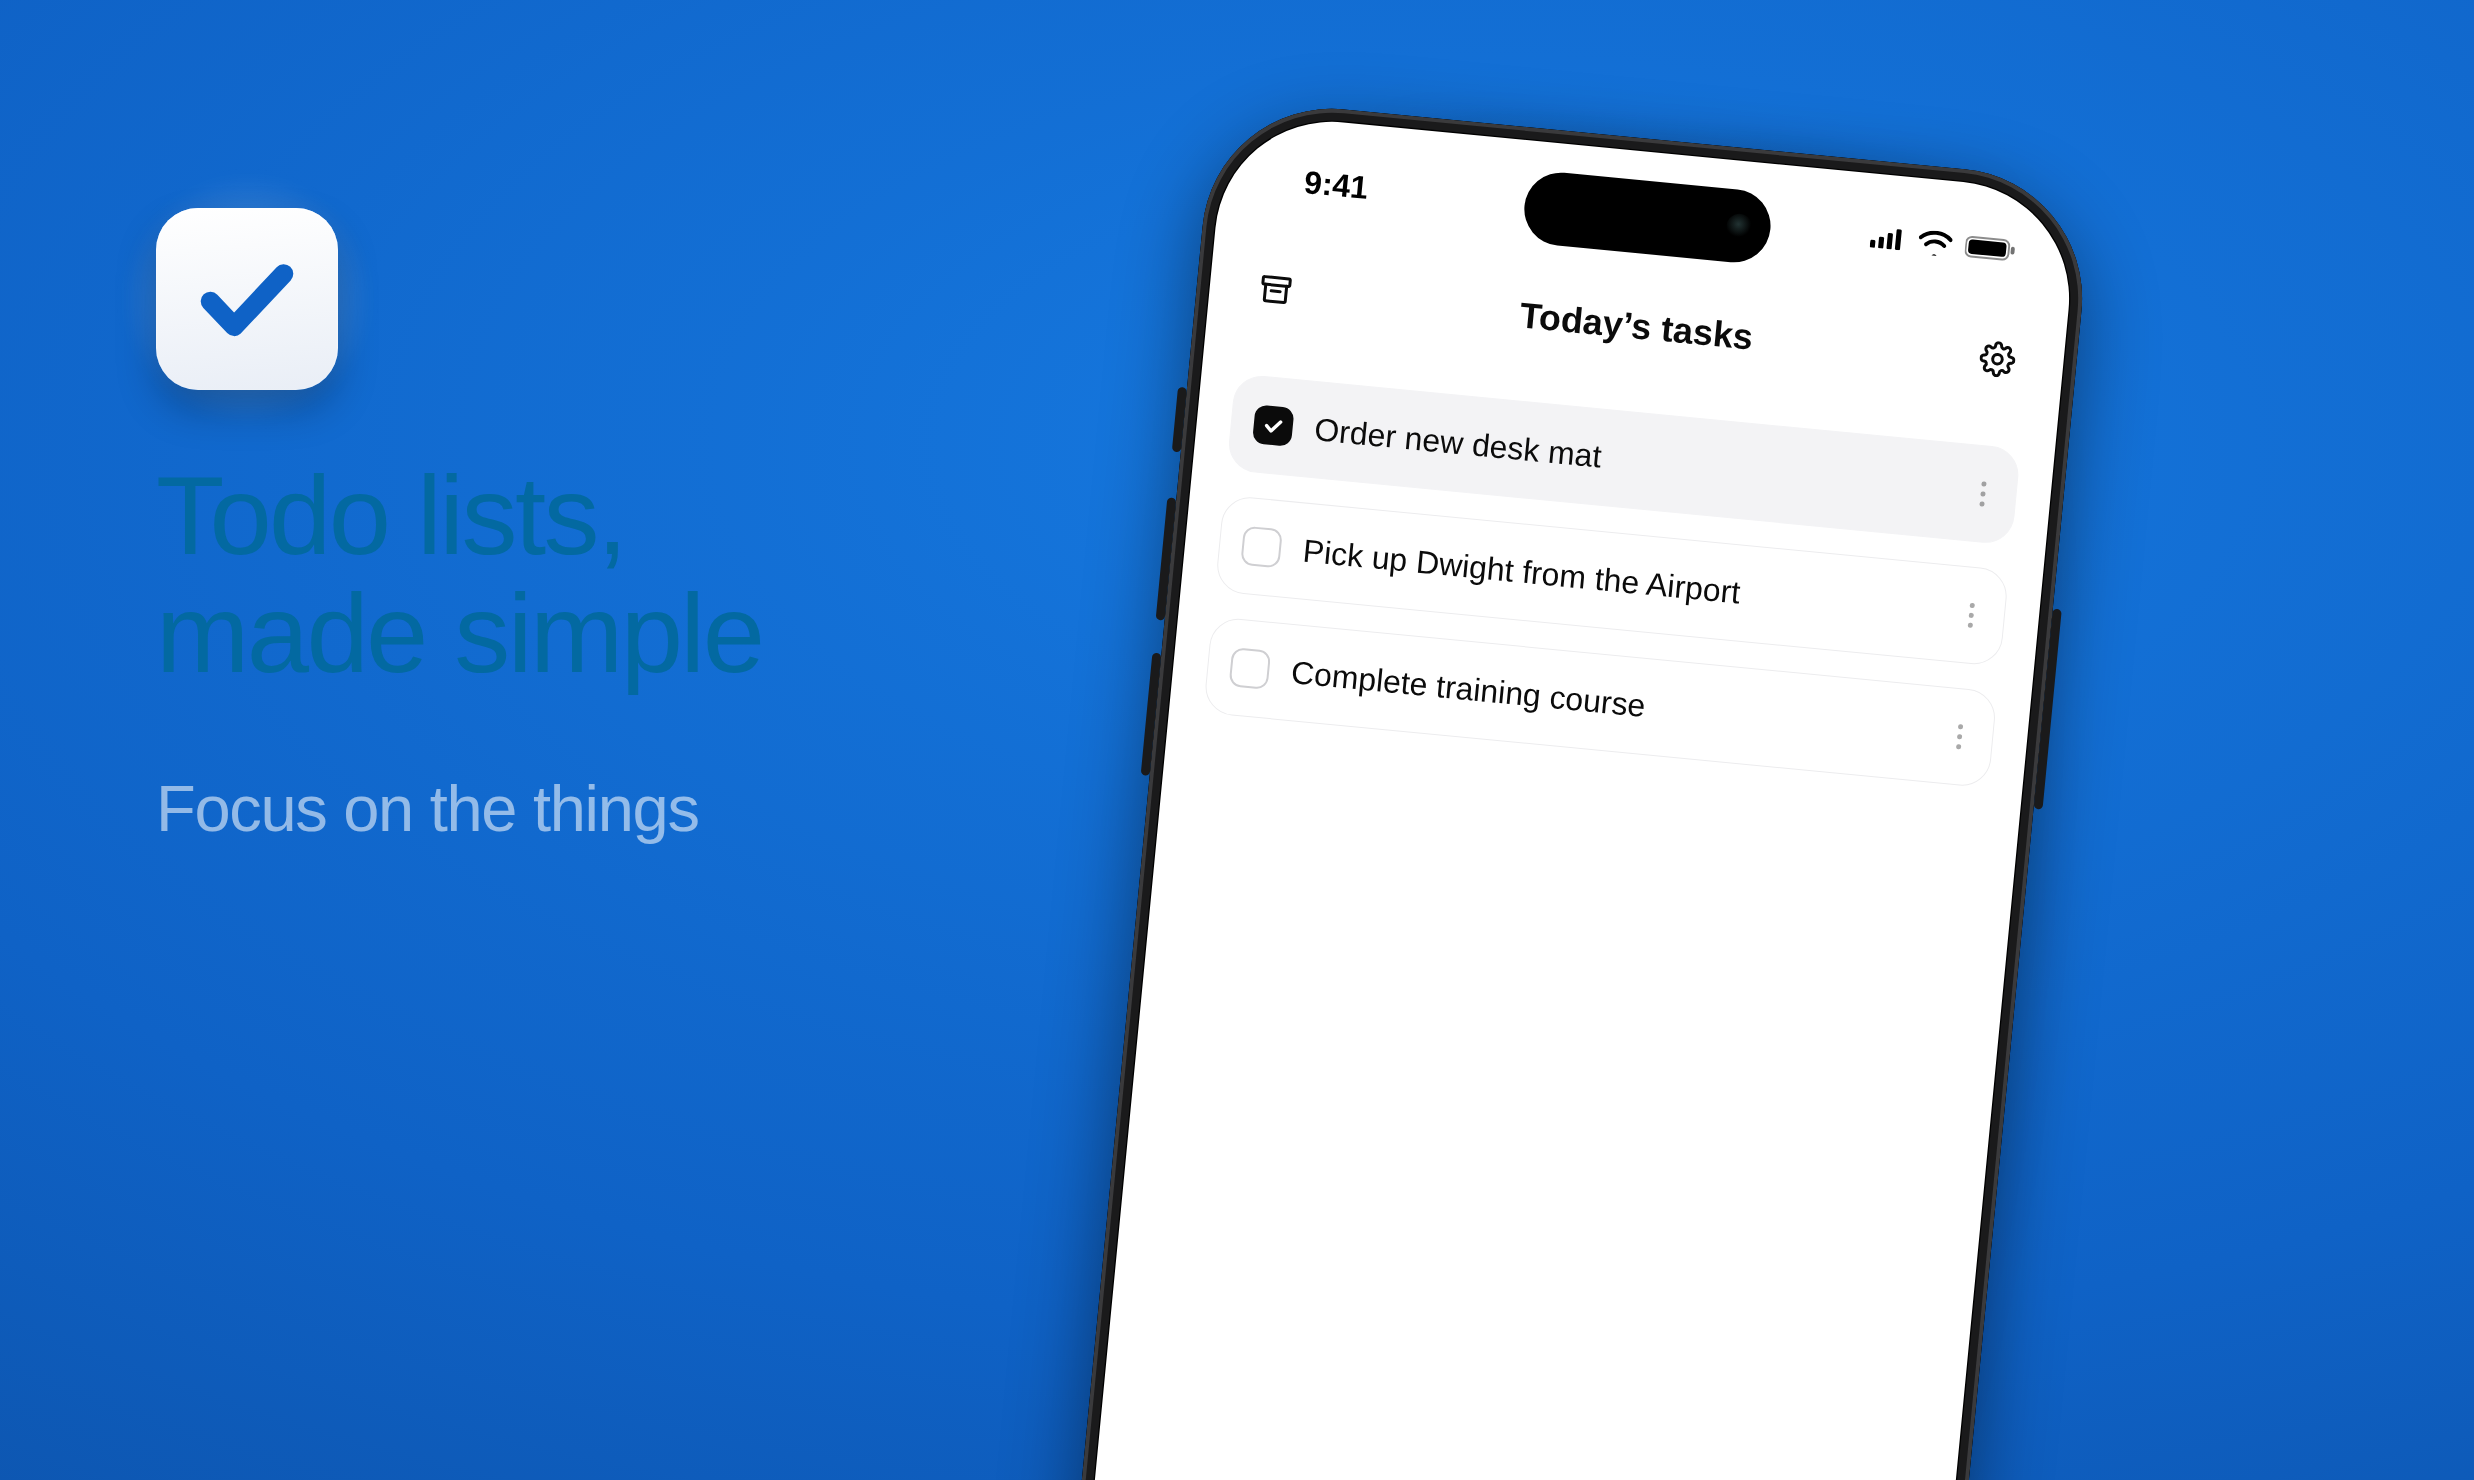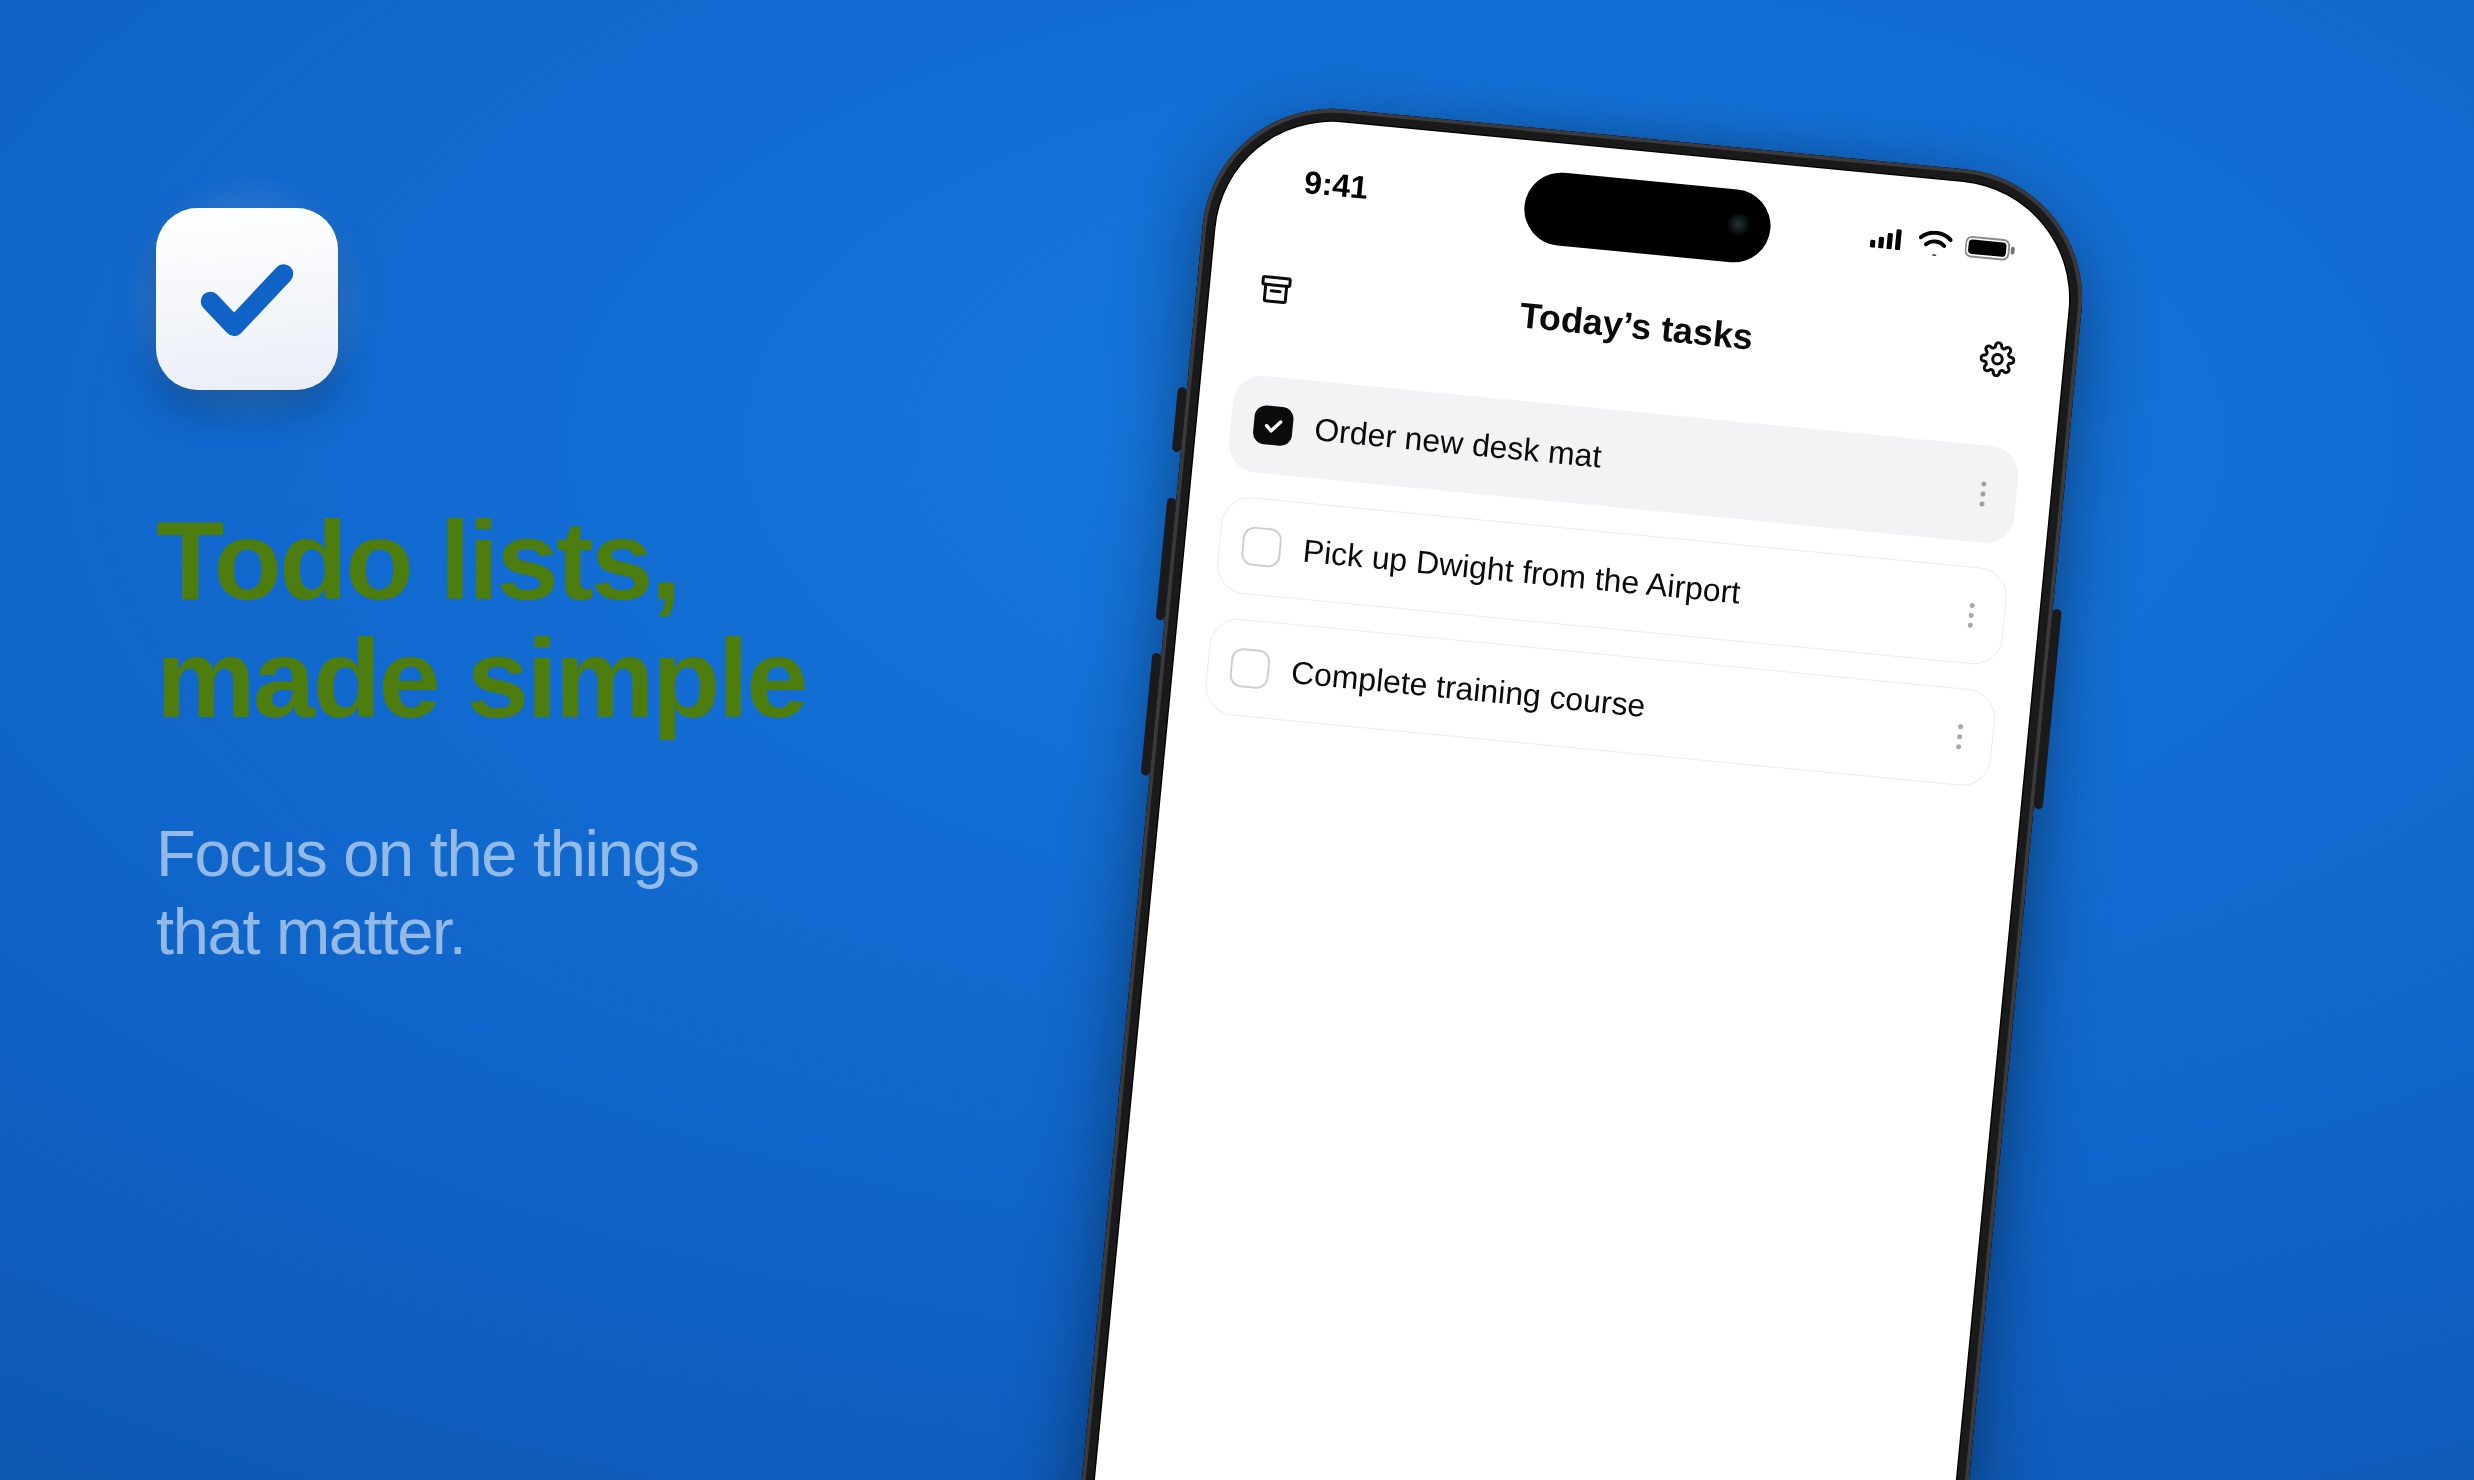--- a/index.html
+++ b/index.html
@@ -37,26 +37,26 @@
     background: linear-gradient(175deg, #ffffff 0%, #e9eef6 100%);
     box-shadow: 0 19.5px 39px rgba(0,0,0,0.25), inset 0 1.3px 2.6px rgba(255,255,255,0.9);
     display: flex;
     align-items: center;
     justify-content: center;
     position: relative;
   }
   .app-icon svg { width: 110px; height: 110px; }
 
   .headline {
-    margin-top: 112px;
+    margin-top: 67px;
     font-size: 112px;
-    font-weight: 700;
+    font-weight: 400;
     line-height: 1.05;
     letter-spacing: -2.6px;
-    color: #4d7c0f;
+    color: #0369a1;
   }
   .subhead {
     margin-top: 78px;
     font-size: 65px;
     font-weight: 400;
     line-height: 1.2;
     letter-spacing: -1.3px;
     color: rgba(255,255,255,0.55);
   }
 
@@ -234,21 +234,20 @@
     <svg viewBox="0 0 24 24" fill="none">
       <path d="M4 12.5 L9.2 18 L20 6.5" stroke="#0f62c6" stroke-width="4.2" stroke-linecap="round" stroke-linejoin="round"></path>
     </svg>
   </div>
   <h1 class="headline">
     <span>Todo lists,</span><br>
     <span>made simple</span>
   </h1>
   <p class="subhead">
     <span>Focus on the things</span><br>
-    <span>that matter.</span>
   </p>
 </div>
 
 <div class="phone-wrap">
   <div class="phone-shadow"></div>
   <div class="phone">
     <div class="phone-side-btn right"></div>
     <div class="phone-side-btn left1"></div>
     <div class="phone-side-btn left2"></div>
     <div class="phone-side-btn left3"></div>

